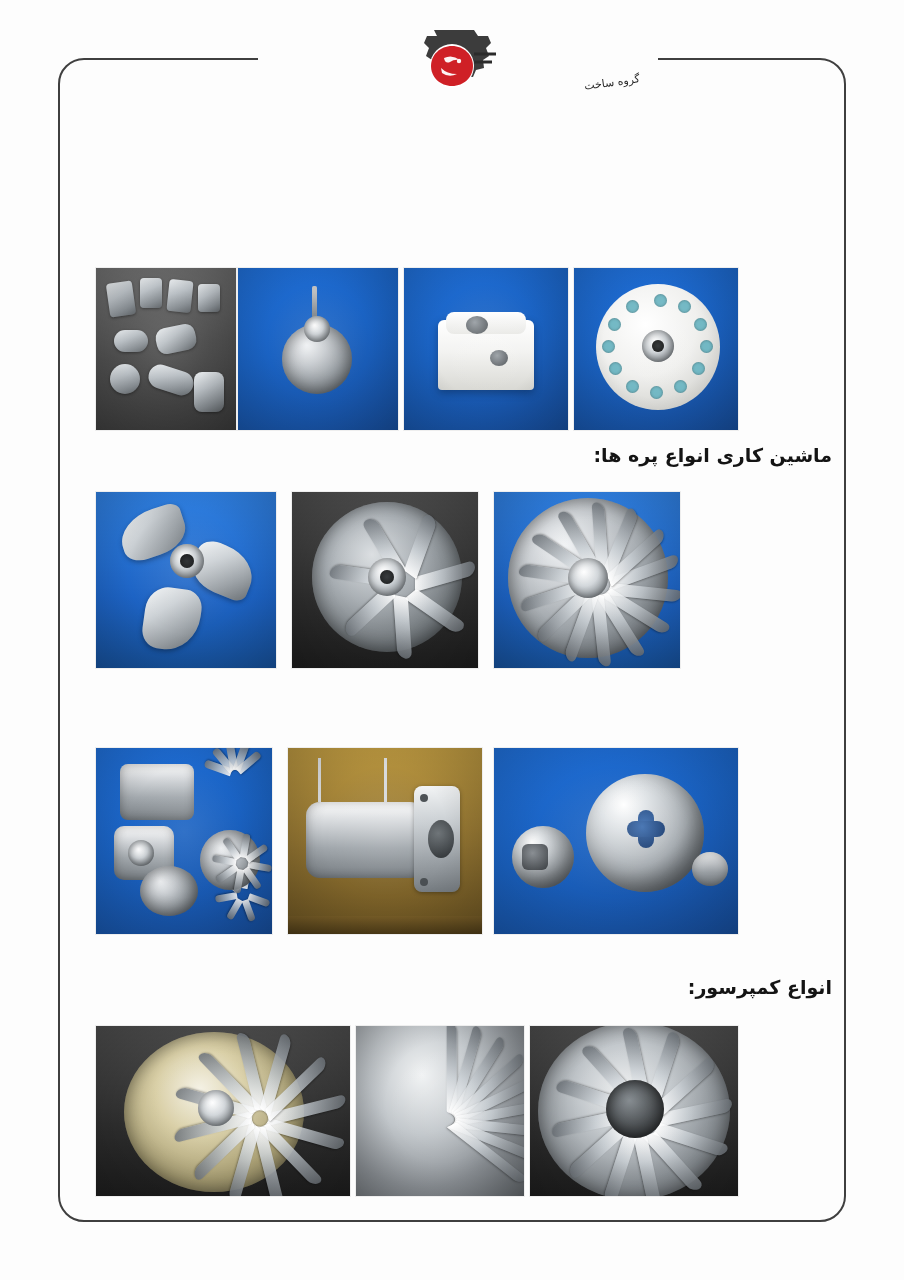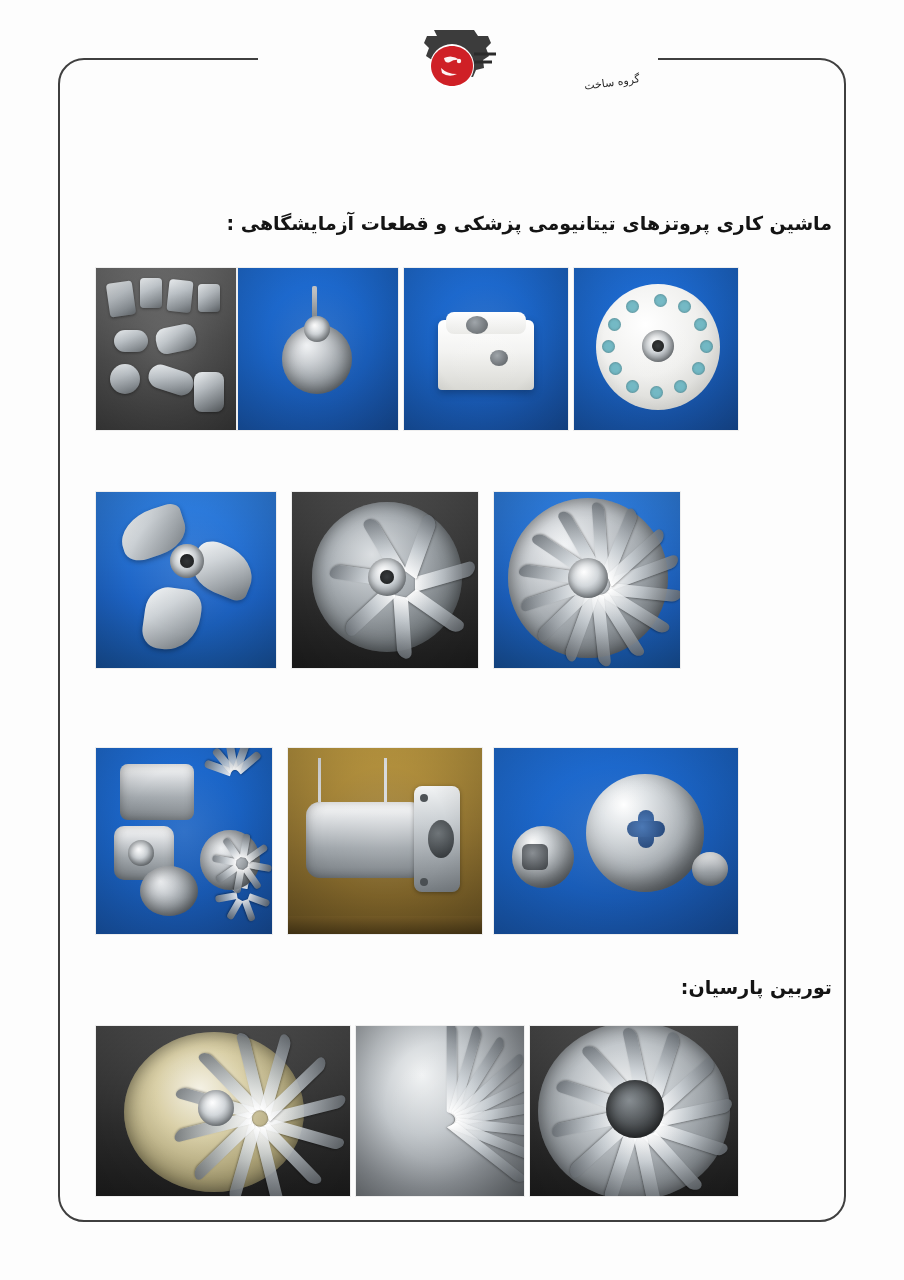--- a/index.html
+++ b/index.html
@@ -215,21 +215,20 @@
             <path d="M70 30 h22"></path>
             <path d="M70 38 h18"></path>
           </g>
         </svg>
       </div>
 
       <div class="brand-sub">گروه ساخت</div>
     </div>
   </div>
 
-  <div class="section-title" style="top:212px;">ماشین کاری پروتزهای تیتانیومی پزشکی و قطعات آزمایشگاهی :</div>
 
   <div class="tile" style="left:96px; top:268px; width:140px; height:162px;">
     <div class="ph bg-grey"></div>
     <div class="chunk" style="left:12px; top:14px; width:26px; height:34px; transform:rotate(-8deg);"></div>
     <div class="chunk" style="left:44px; top:10px; width:22px; height:30px;"></div>
     <div class="chunk" style="left:72px; top:12px; width:24px; height:32px; transform:rotate(6deg);"></div>
     <div class="chunk" style="left:102px; top:16px; width:22px; height:28px;"></div>
     <div class="chunk" style="left:18px; top:62px; width:34px; height:22px; border-radius:12px;"></div>
     <div class="chunk" style="left:60px; top:58px; width:40px; height:26px; border-radius:10px; transform:rotate(-12deg);"></div>
     <div class="chunk" style="left:14px; top:96px; width:30px; height:30px; border-radius:50%;"></div>
@@ -268,20 +267,21 @@
     <div class="dot-teal" style="left:100px; top:112px; width:13px; height:13px;"></div>
     <div class="dot-teal" style="left:76px; top:118px; width:13px; height:13px;"></div>
     <div class="dot-teal" style="left:52px; top:112px; width:13px; height:13px;"></div>
     <div class="dot-teal" style="left:35px; top:94px; width:13px; height:13px;"></div>
     <div class="dot-teal" style="left:28px; top:72px; width:13px; height:13px;"></div>
     <div class="dot-teal" style="left:34px; top:50px; width:13px; height:13px;"></div>
     <div class="dot-teal" style="left:52px; top:32px; width:13px; height:13px;"></div>
     <div class="vignette"></div>
   </div>
 
+  <div class="section-title" style="top:444px;">ماشین کاری انواع پره ها:</div>
 
   <div class="tile" style="left:96px; top:492px; width:180px; height:176px;">
     <div class="ph bg-blue2"></div>
     <div class="prop-blade" style="left:24px; top:18px; width:66px; height:46px; border-radius:60% 20% 50% 30%; transform:rotate(-18deg);"></div>
     <div class="prop-blade" style="left:96px; top:54px; width:62px; height:48px; border-radius:30% 60% 20% 50%; transform:rotate(22deg);"></div>
     <div class="prop-blade" style="left:48px; top:96px; width:56px; height:62px; border-radius:40% 30% 60% 30%; transform:rotate(8deg);"></div>
     <div class="hub" style="left:74px; top:52px; width:34px; height:34px;"></div>
     <div class="hub" style="left:84px; top:62px; width:14px; height:14px; background:radial-gradient(circle,#23272a,#0d0f10);"></div>
     <div class="vignette"></div>
   </div>
@@ -381,21 +381,21 @@
     <div style="position:absolute; left:133px; top:62px; width:38px; height:38px;">
       <div style="position:absolute; left:11px; top:0; width:16px; height:38px; border-radius:8px; background:radial-gradient(circle at 40% 35%, #3f6fb0, #1c3f73);"></div>
       <div style="position:absolute; left:0; top:11px; width:38px; height:16px; border-radius:8px; background:radial-gradient(circle at 40% 35%, #3f6fb0, #1c3f73);"></div>
     </div>
     <div class="sphere" style="left:18px; top:78px; width:62px; height:62px;"></div>
     <div style="position:absolute; left:28px; top:96px; width:26px; height:26px; border-radius:6px; background:radial-gradient(circle at 40% 35%, #8d9297, #3b3f43);"></div>
     <div class="cyl" style="left:198px; top:104px; width:36px; height:34px; border-radius:50%;"></div>
     <div class="vignette"></div>
   </div>
 
-  <div class="section-title" style="top:976px;">توربین پارسیان:</div>
+  <div class="section-title" style="top:976px;">انواع کمپرسور:</div>
 
   <div class="tile" style="left:96px; top:1026px; width:254px; height:170px;">
     <div class="ph bg-dark"></div>
     <div class="metal-disc" style="left:28px; top:6px; width:180px; height:160px; background:radial-gradient(circle at 42% 36%, #f4f1e4 0%, #d9cfa6 30%, #a99f74 62%, #6a6347 100%);"></div>
     <div class="blade-set" style="left:28px; top:6px; width:180px; height:160px;">
       <div class="blade" style="width:74px; height:13px; transform:rotate(8deg) translateX(8px) skewY(-22deg);"></div>
       <div class="blade" style="width:74px; height:13px; transform:rotate(38deg) translateX(8px) skewY(-22deg);"></div>
       <div class="blade" style="width:74px; height:13px; transform:rotate(68deg) translateX(8px) skewY(-22deg);"></div>
       <div class="blade" style="width:74px; height:13px; transform:rotate(98deg) translateX(8px) skewY(-22deg);"></div>
       <div class="blade" style="width:74px; height:13px; transform:rotate(128deg) translateX(8px) skewY(-22deg);"></div>

